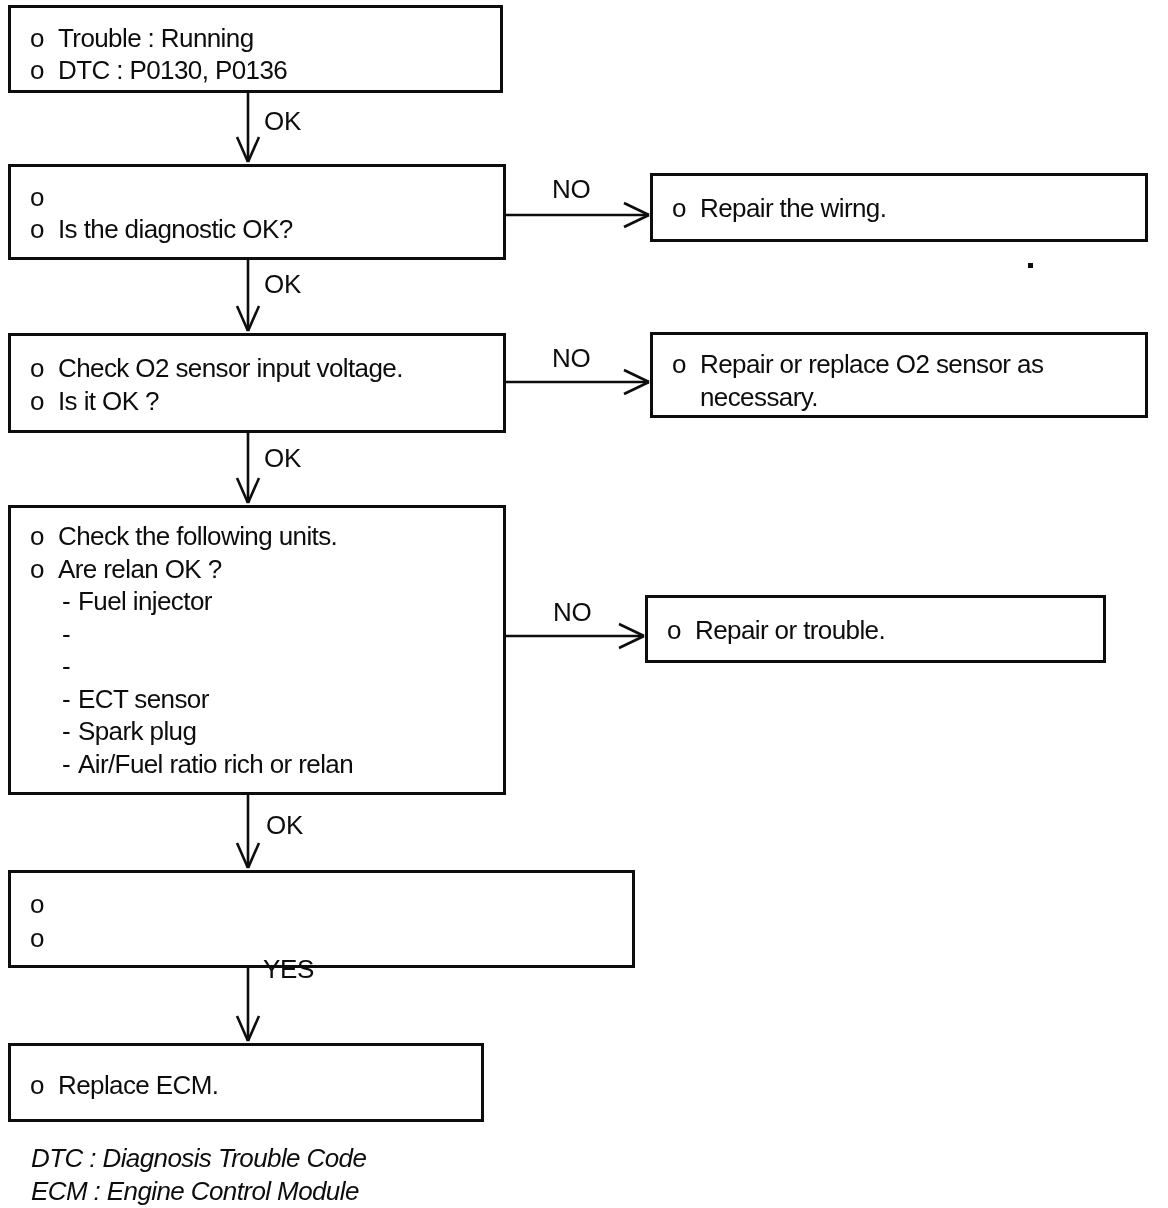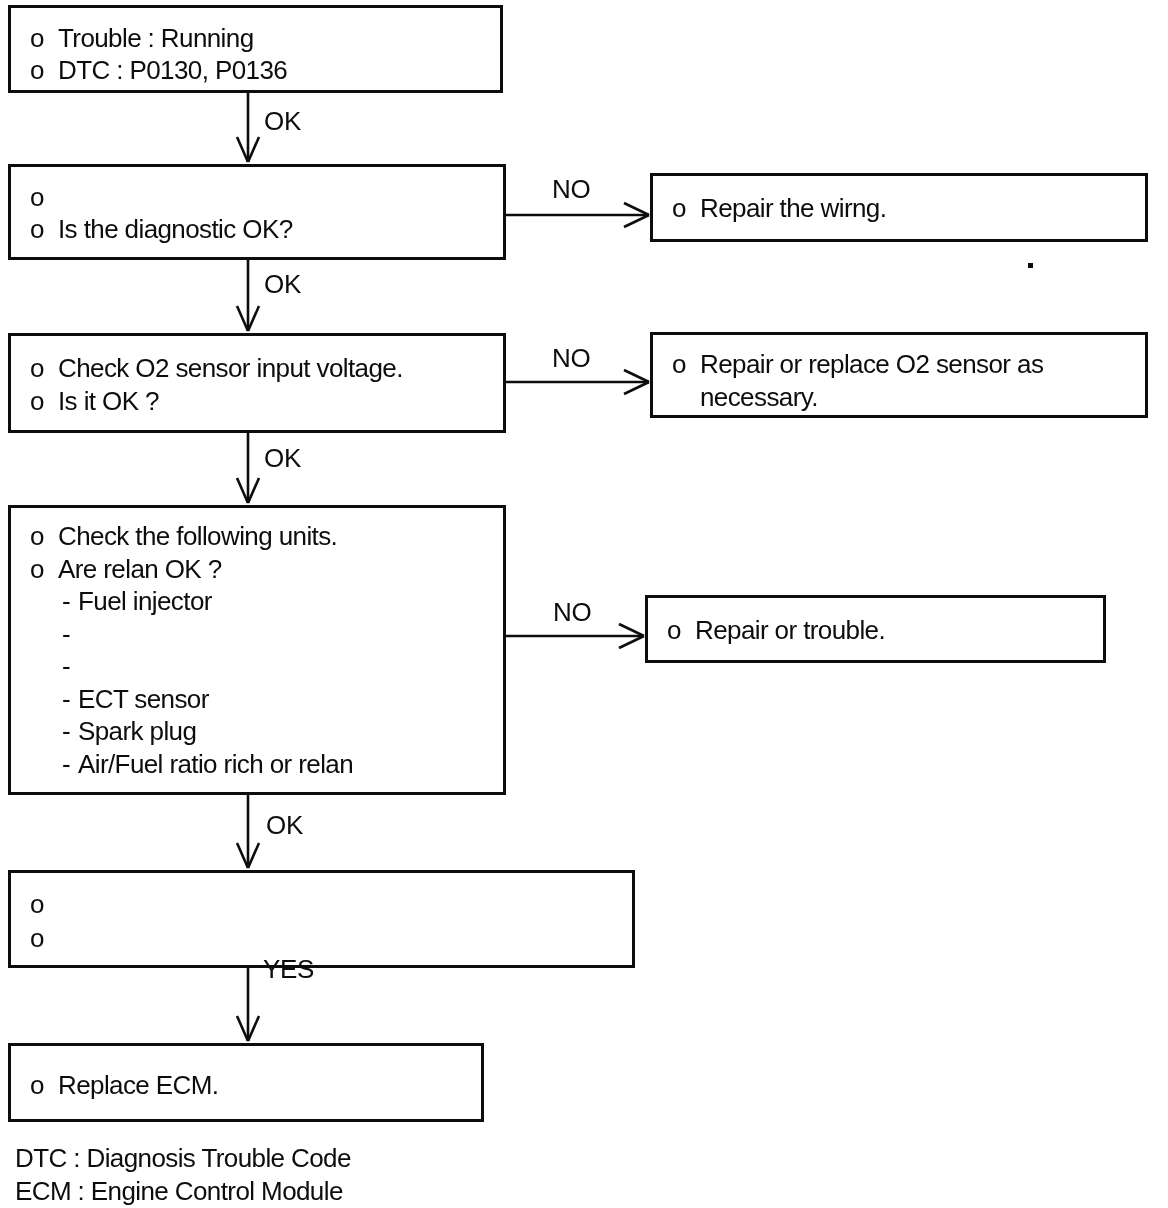--- a/index.html
+++ b/index.html
@@ -34,21 +34,21 @@
   #lbl-ok2 { left:264px; top:269px; }
   #lbl-ok3 { left:264px; top:443px; }
   #lbl-ok4 { left:266px; top:810px; }
   #lbl-yes1 { left:263px; top:954px; }
   #lbl-no1 { left:552px; top:174px; }
   #lbl-no2 { left:552px; top:343px; }
   #lbl-no3 { left:553px; top:597px; }
 
   .artifact-dot { position:absolute; left:1028px; top:263px; width:5px; height:5px; background:#0d0d0d; }
 
-  .footer { position:absolute; left:15px; top:1142px; line-height:33px; letter-spacing:-0.6px; }
+  .footer { position:absolute; left:31px; top:1142px; line-height:33px; letter-spacing:-0.6px;font-style:italic; }
   .footer div { white-space:nowrap; }
 
   svg line { stroke:#0d0d0d; stroke-width:2.6; fill:none; }
 </style>
 </head>
 <body>
 
 <div class="page">
 
   <div class="fbox" id="b-start">

